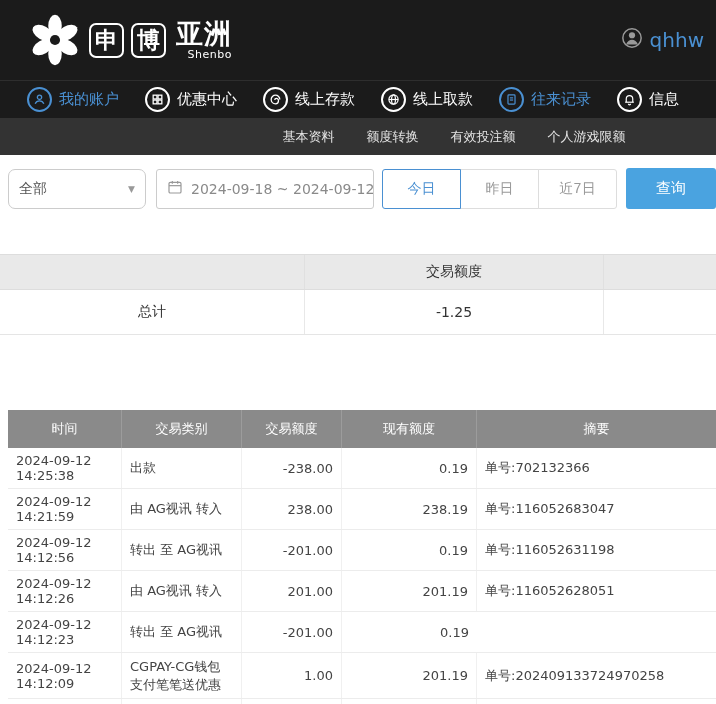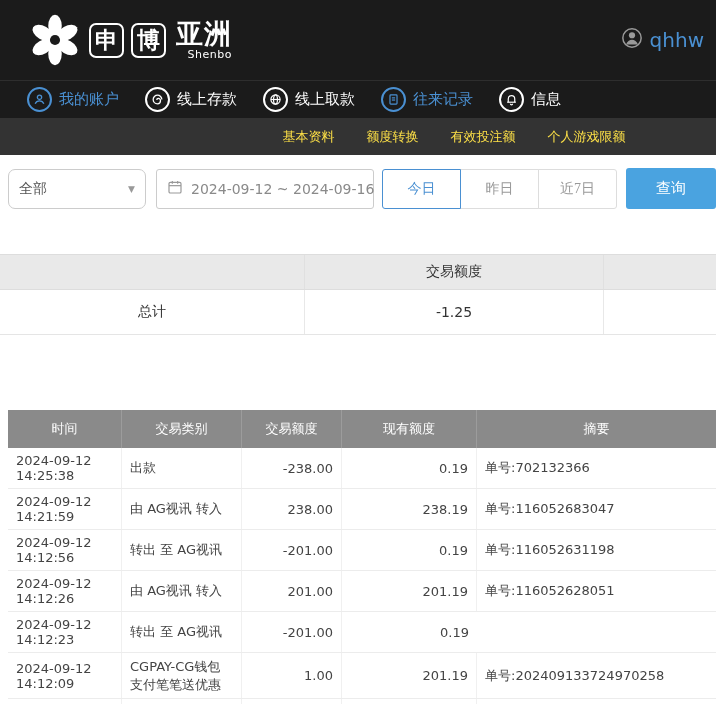--- a/index.html
+++ b/index.html
@@ -32,33 +32,33 @@
   .nav-item{display:flex;align-items:center;gap:7px;padding:0 13px;color:#fff;font-size:15px;
     cursor:pointer;white-space:nowrap;height:100%;}
   .nav-item.active{color:var(--accent);}
   .nav-icon{width:25px;height:25px;border:2px solid currentColor;border-radius:50%;
     display:flex;align-items:center;justify-content:center;flex:0 0 auto;}
   .nav-icon svg{display:block;}
 
   
   .subnav{height:37px;background:var(--subnav-bg);display:flex;align-items:center;
     justify-content:center;padding-left:192px;gap:6px;}
-  .subnav-item{color:#fde047;font-size:13px;padding:0 13px;cursor:pointer;white-space:nowrap;text-decoration:none;}
+  .subnav-item{color:#e5e5e5;font-size:13px;padding:0 13px;cursor:pointer;white-space:nowrap;text-decoration:none;}
 
   
   .filterbar{display:flex;align-items:center;padding:13px 0 13px 8px;}
   .select{width:160px;height:40px;border:1px solid #ccc;border-radius:7px;display:flex;
     align-items:center;padding:0 10px;color:#555;font-size:14px;cursor:pointer;background:#fff;}
   .caret{margin-left:auto;color:#999;font-size:9px;}
   .dateinput{width:218px;height:40px;border:1px solid #ccc;border-radius:3px;display:flex;
     align-items:center;gap:8px;padding:0 10px;color:#8a8a8a;font-size:14px;margin-left:10px;
     cursor:pointer;background:#fff;white-space:nowrap;}
   .btn-group{display:flex;margin-left:8px;}
   .qbtn{width:79px;height:40px;background:#fff;border:1px solid #ddd;color:#999;font-size:14px;
-    cursor:pointer;margin-left:-1px;font-family:Liberation Serif, serif;}
+    cursor:pointer;margin-left:-1px;font-family:Liberation Mono, monospace;}
   .qbtn:first-child{border-radius:3px 0 0 3px;margin-left:0;}
   .qbtn:last-child{border-radius:0 3px 3px 0;}
   .qbtn.active{border-color:var(--accent);color:var(--accent);position:relative;z-index:1;}
   .search-btn{width:90px;height:41px;margin-left:9px;background:var(--button-blue);border:none;
     border-radius:3px;color:#fff;font-size:15px;cursor:pointer;font-family:inherit;flex:0 0 auto;}
 
   
   .summary-table{margin-top:32px;width:100%;font-size:14px;color:#333;}
   .s-row{display:flex;width:100%;}
   .s-header{height:36px;background:#e9e9e9;border-top:1px solid #ddd;border-bottom:1px solid #ddd;}
@@ -132,20 +132,31 @@
         <svg width="13" height="13" viewBox="0 0 24 24" fill="none" stroke="currentColor" stroke-width="2.4">
           <circle cx="12" cy="8" r="4"></circle>
             <path d="M4 20c1.5-4 5-5.5 8-5.5s6.5 1.5 8 5.5"></path>
         </svg>
       </span>
       <span>我的账户</span>
     </div>
     <div class="nav-item">
       <span class="nav-icon">
         <svg width="13" height="13" viewBox="0 0 24 24" fill="none" stroke="currentColor" stroke-width="2.4">
+          <rect x="4" y="4" width="7" height="7"></rect>
+            <rect x="13" y="4" width="7" height="7"></rect>
+          <rect x="4" y="13" width="7" height="7"></rect>
+            <rect x="13" y="13" width="7" height="7"></rect>
+        </svg>
+      </span>
+      <span>优惠中心</span>
+    </div>
+    <div class="nav-item">
+      <span class="nav-icon">
+        <svg width="13" height="13" viewBox="0 0 24 24" fill="none" stroke="currentColor" stroke-width="2.4">
           <path d="M20 12a8 8 0 1 0-8 8 5.5 5.5 0 0 0 5.5-5.5A4 4 0 0 0 13.5 10a2.8 2.8 0 0 0-2.8 2.8"></path>
         </svg>
       </span>
       <span>线上存款</span>
     </div>
     <div class="nav-item">
       <span class="nav-icon">
         <svg width="13" height="13" viewBox="0 0 24 24" fill="none" stroke="currentColor" stroke-width="2.2">
           <circle cx="12" cy="12" r="8.5"></circle>
             <ellipse cx="12" cy="12" rx="3.6" ry="8.5"></ellipse>
@@ -190,21 +201,21 @@
     </div>
     <div class="dateinput">
       <span>
         <svg width="16" height="16" viewBox="0 0 24 24" fill="none" stroke="#999" stroke-width="1.8">
           <rect x="3" y="5" width="18" height="16" rx="2"></rect>
           <line x1="3" y1="10" x2="21" y2="10"></line>
           <line x1="8" y1="3" x2="8" y2="7"></line>
             <line x1="16" y1="3" x2="16" y2="7"></line>
         </svg>
       </span>
-      <span>2024-09-12 ~ 2024-09-16</span>
+      <span>2024-09-18 ~ 2024-09-12</span>
     </div>
     <div class="btn-group">
       <button class="qbtn active">今日</button>
       <button class="qbtn">昨日</button>
       <button class="qbtn">近7日</button>
     </div>
     <button class="search-btn">查询</button>
   </div>
 
   <section class="summary-table">

